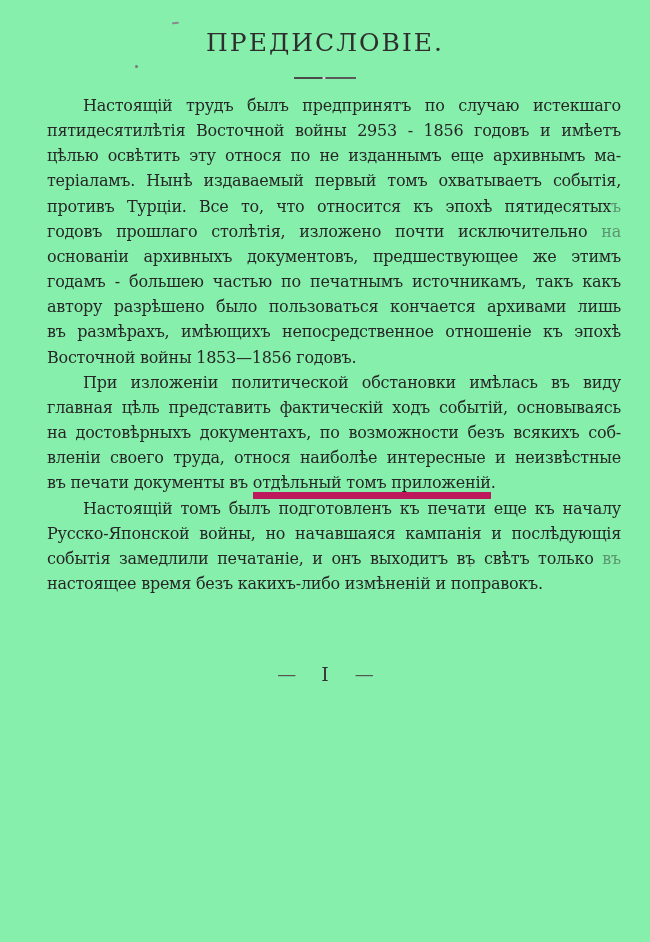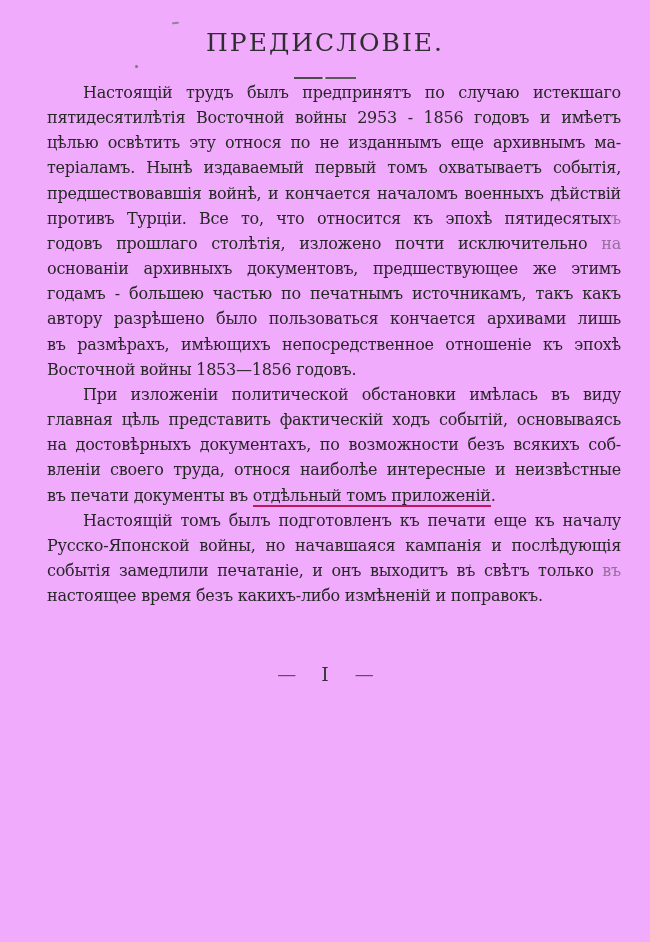--- a/index.html
+++ b/index.html
@@ -4,21 +4,21 @@
 <style>
   html, body {
     margin: 0;
     padding: 0;
     background: #ffffff;
   }
   .page {
     position: relative;
     width: 650px;
     height: 942px;
-    background: #f0abfc;
+    background: #86efac;
     overflow: hidden;
     font-family: "DejaVu Serif", "Liberation Serif", serif;
     color: #262626;
   }
   .title {
     position: absolute;
     top: 28px;
     left: 0;
     right: 0;
     text-align: center;
@@ -32,38 +32,38 @@
     position: absolute;
     top: 77px;
     left: 50%;
     width: 62px;
     height: 2px;
     transform: translateX(-50%);
     background: linear-gradient(to right, #4a4a4a 45%, #fefefe 48%, #5a5a5a 52%);
   }
   .text-block {
     position: absolute;
-    top: 80px;
+    top: 93px;
     left: 47px;
     right: 29px;
     font-size: 16px;
     line-height: 25.15px;
     letter-spacing: -0.25px;
     color: #272727;
   }
   .para { margin: 0; }
   .line {
     text-align: justify;
     text-align-last: justify;
     white-space: normal;
   }
   .line.first { text-indent: 36px; }
   .line.last { text-align-last: left; }
   .underline {
-    border-bottom: 2px solid #be185d;
+    border-bottom: 7px solid #be185d;
   }
   .faint {
     opacity: 0.45;
   }
   .footer {
     position: absolute;
     top: 663px;
     left: 0;
     right: 0;
     display: flex;
@@ -94,21 +94,20 @@
   <div class="title">ПРЕДИСЛОВІЕ.</div>
 
   <div class="title-rule"></div>
 
   <div class="text-block">
       <div class="para">
         <div class="line first"><span>Настоящій трудъ былъ предпринятъ по случаю истекшаго</span></div>
         <div class="line"><span>пятидесятилѣтія Восточной войны 2953 - 1856 годовъ и имѣетъ</span></div>
         <div class="line"><span>цѣлью освѣтить эту относя по не изданнымъ еще архивнымъ ма-</span></div>
         <div class="line"><span>теріаламъ. Нынѣ издаваемый первый томъ охватываетъ событія,</span></div>
-        <div class="line"><span>предшествовавшія войнѣ, и кончается началомъ военныхъ дѣйствій</span></div>
         <div class="line"><span>противъ Турціи. Все то, что относится къ эпохѣ пятидесятых</span><span class="faint">ъ</span></div>
         <div class="line"><span>годовъ прошлаго столѣтія, изложено почти исключительно </span><span class="faint">на</span></div>
         <div class="line"><span>основаніи архивныхъ документовъ, предшествующее же этимъ</span></div>
         <div class="line"><span>годамъ - большею частью по печатнымъ источникамъ, такъ какъ</span></div>
         <div class="line"><span>автору разрѣшено было пользоваться кончается архивами лишь</span></div>
         <div class="line"><span>въ размѣрахъ, имѣющихъ непосредственное отношеніе къ эпохѣ</span></div>
         <div class="line last"><span>Восточной войны 1853—1856 годовъ.</span></div>
       </div>
       <div class="para">
         <div class="line first"><span>При изложеніи политической обстановки имѣлась въ виду</span></div>

